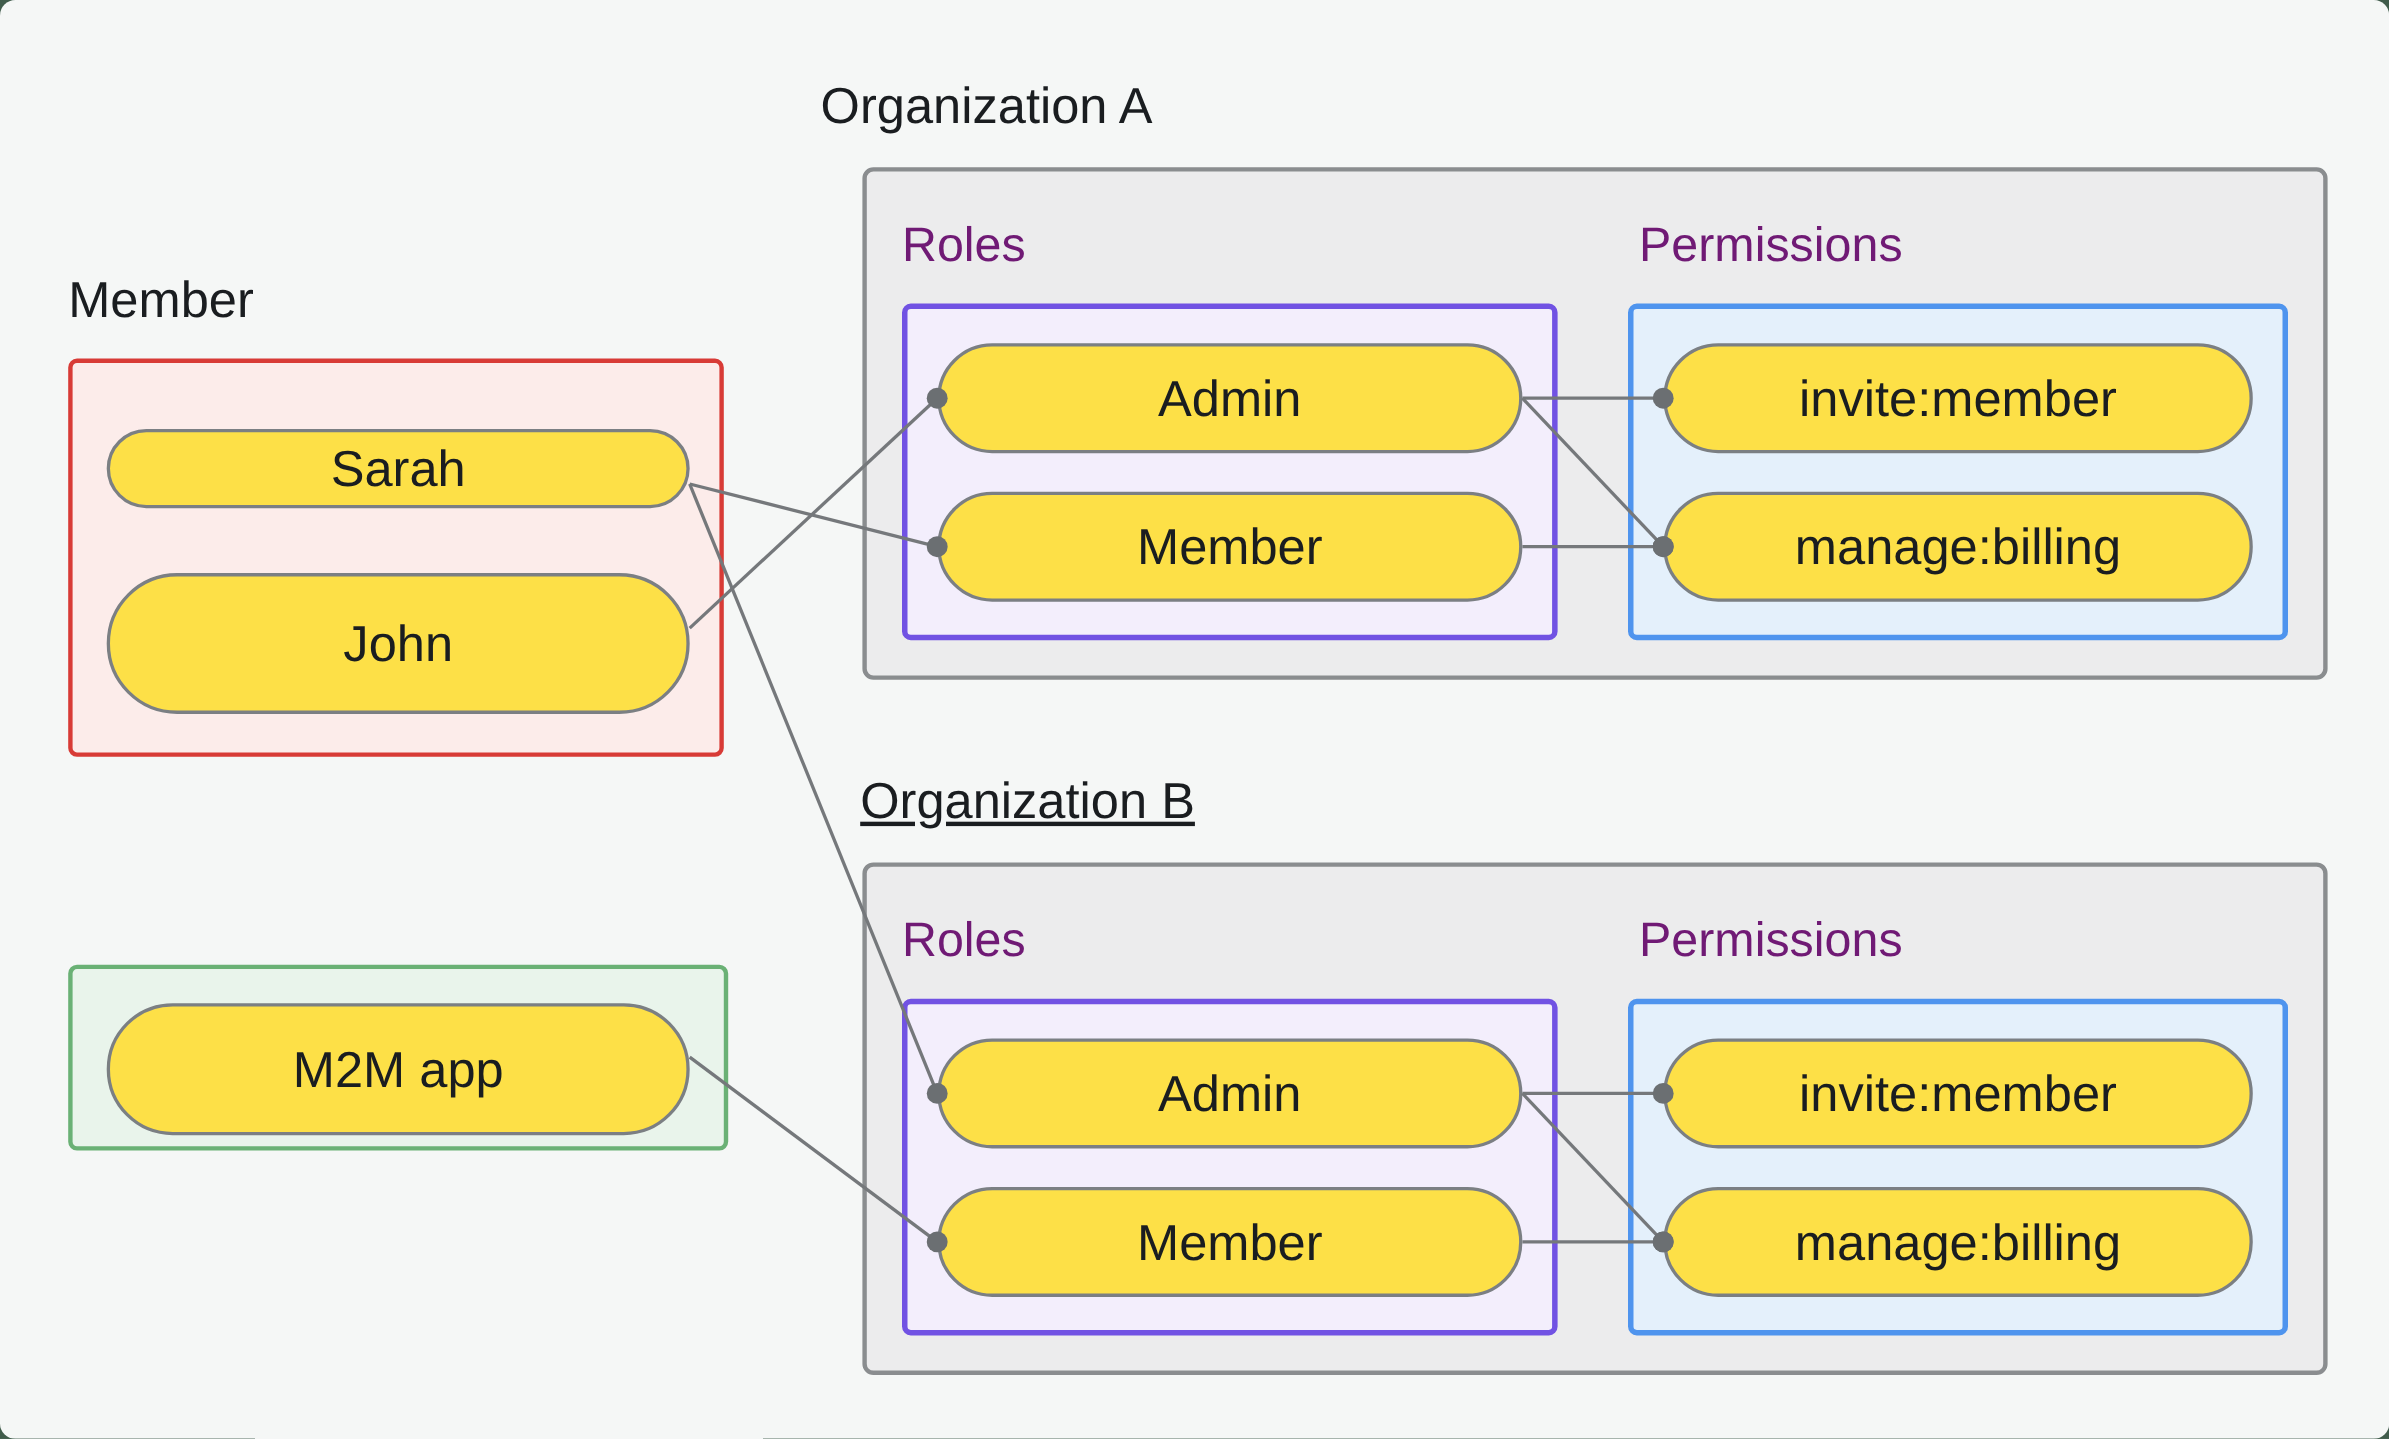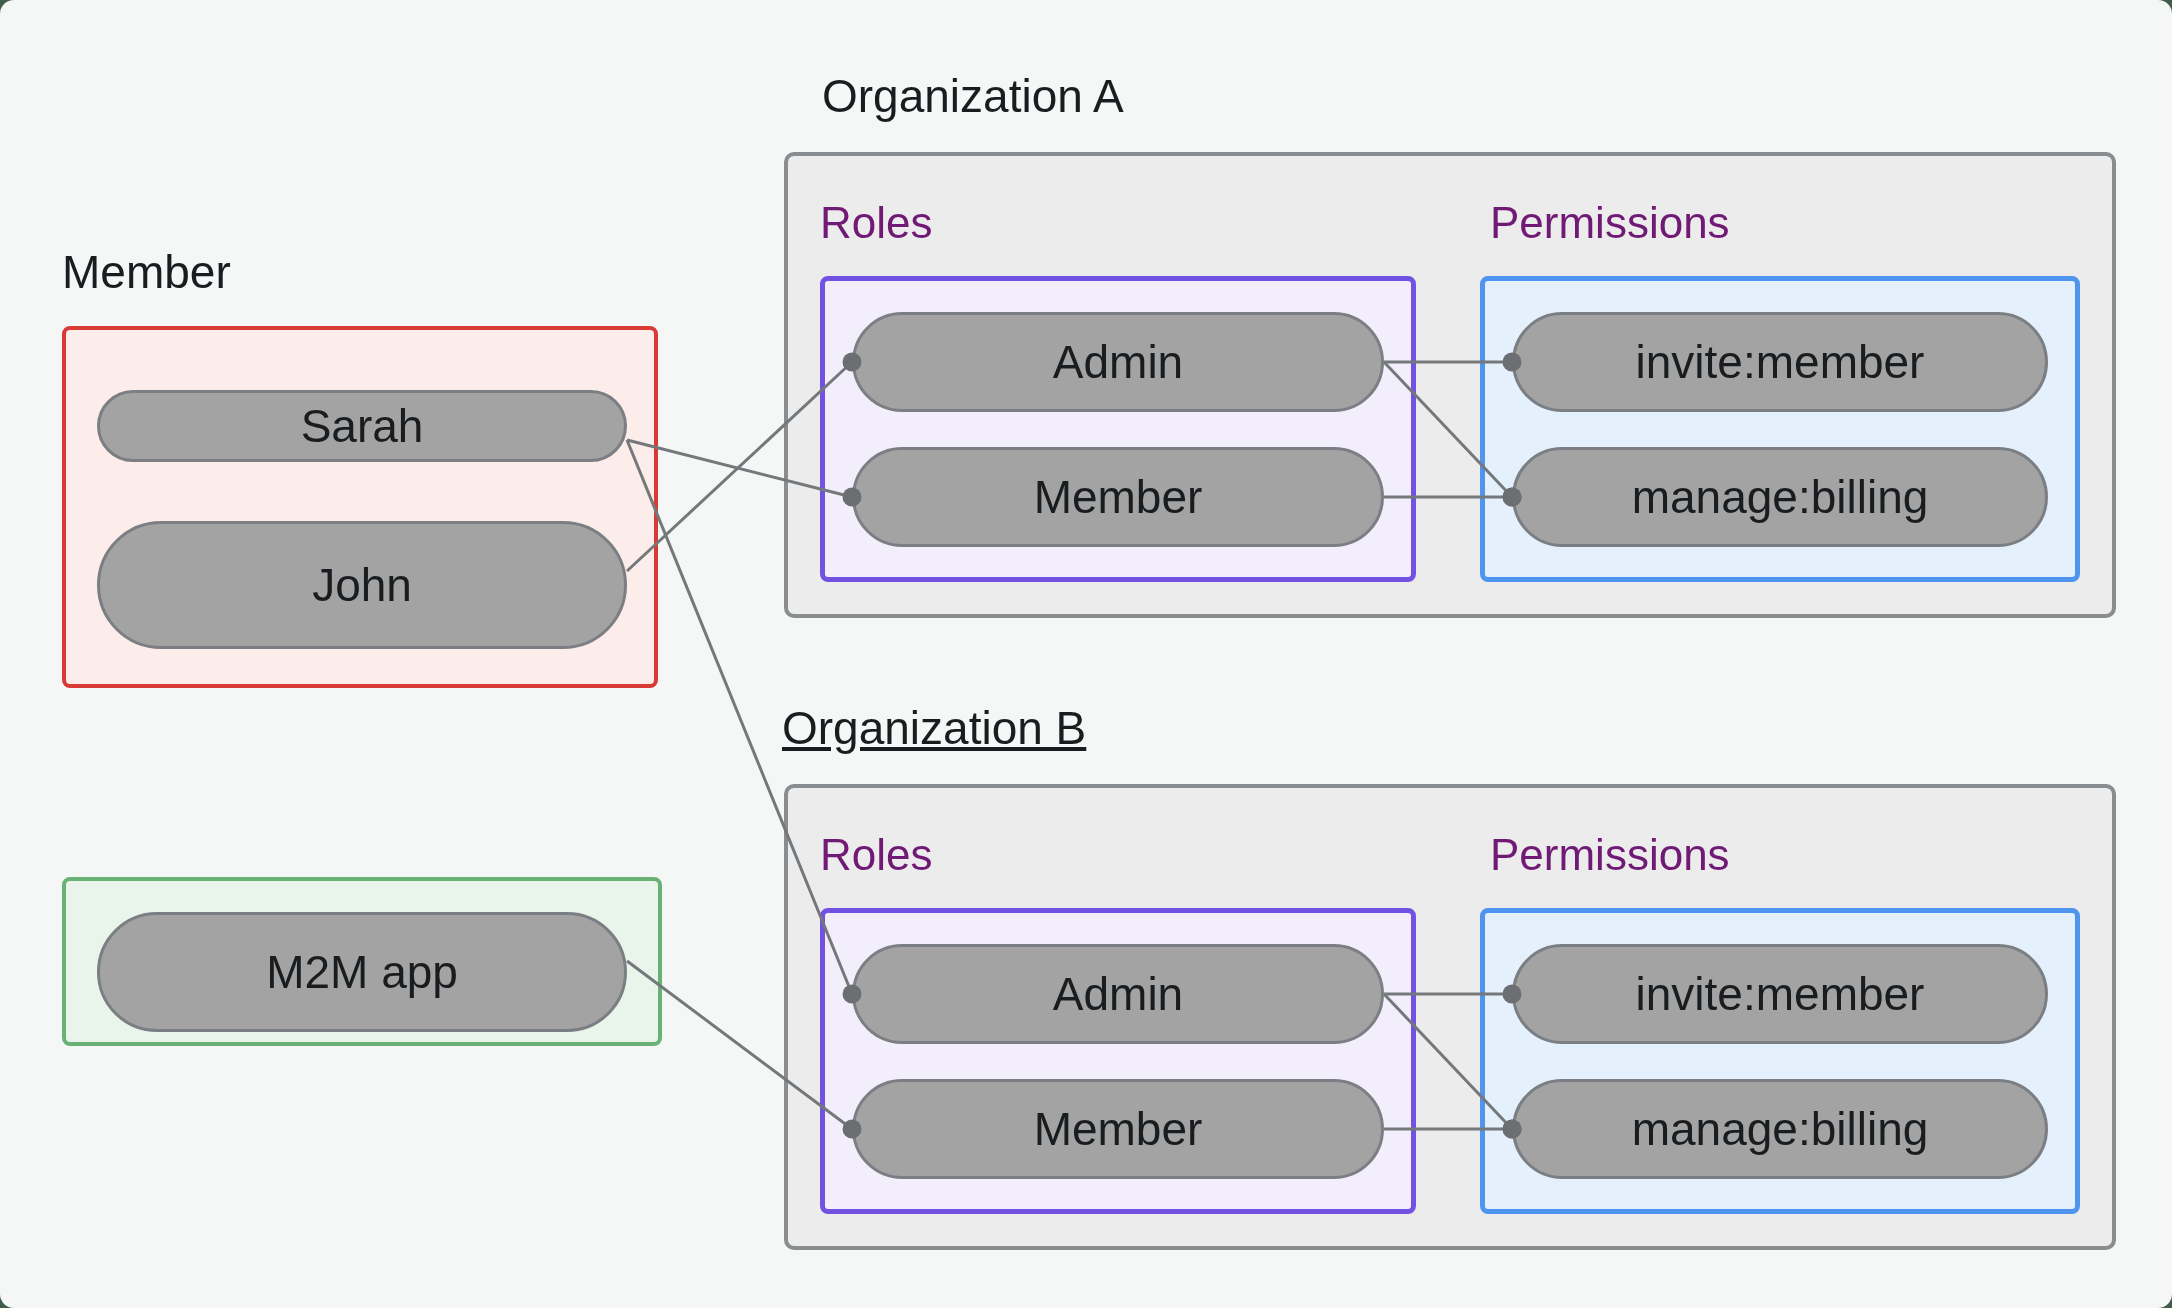--- a/index.html
+++ b/index.html
@@ -46,21 +46,21 @@
     border-radius: 10px;
     z-index: 1;
   }
   .red-box    { border: 4px solid #d83b36; background: #fcecea; }
   .green-box  { border: 4px solid #6ab175; background: #e9f4eb; }
   .purple-box { border: 5px solid #7152e3; background: #f3eefc; z-index: 2; }
   .blue-box   { border: 5px solid #4f94ee; background: #e4f0fb; z-index: 2; }
   .pill {
     position: absolute;
     box-sizing: border-box;
-    background: #a3a3a3;
+    background: #fde047;
     border: 3px solid #7b7f83;
     border-radius: 999px;
     display: flex;
     align-items: center;
     justify-content: center;
     font-size: 46px;
     color: #1a1d20;
     z-index: 4;
     white-space: nowrap;
   }
@@ -84,21 +84,21 @@
 
   <div class="pill" style="left:97px; top:390px; width:530px; height:72px;">Sarah</div>
 
   <div class="pill" style="left:97px; top:521px; width:530px; height:128px;">John</div>
 
 
   <div class="group-box green-box" style="left:62px; top:877px; width:600px; height:169px;"></div>
 
   <div class="pill" style="left:97px; top:912px; width:530px; height:120px;">M2M app</div>
 
-  <div class="section-label" style="left:822px; top:70px;">Organization A</div>
+  <div class="section-label" style="left:746px; top:70px;">Organization A</div>
 
   <div class="org-box" style="left:784px; top:152px; width:1332px; height:466px;"></div>
 
   <div class="sub-label" style="left:820px; top:198px;">Roles</div>
 
   <div class="sub-label" style="left:1490px; top:198px;">Permissions</div>
 
   <div class="group-box purple-box" style="left:820px; top:276px; width:596px; height:306px;"></div>
 
   <div class="group-box blue-box" style="left:1480px; top:276px; width:600px; height:306px;"></div>

